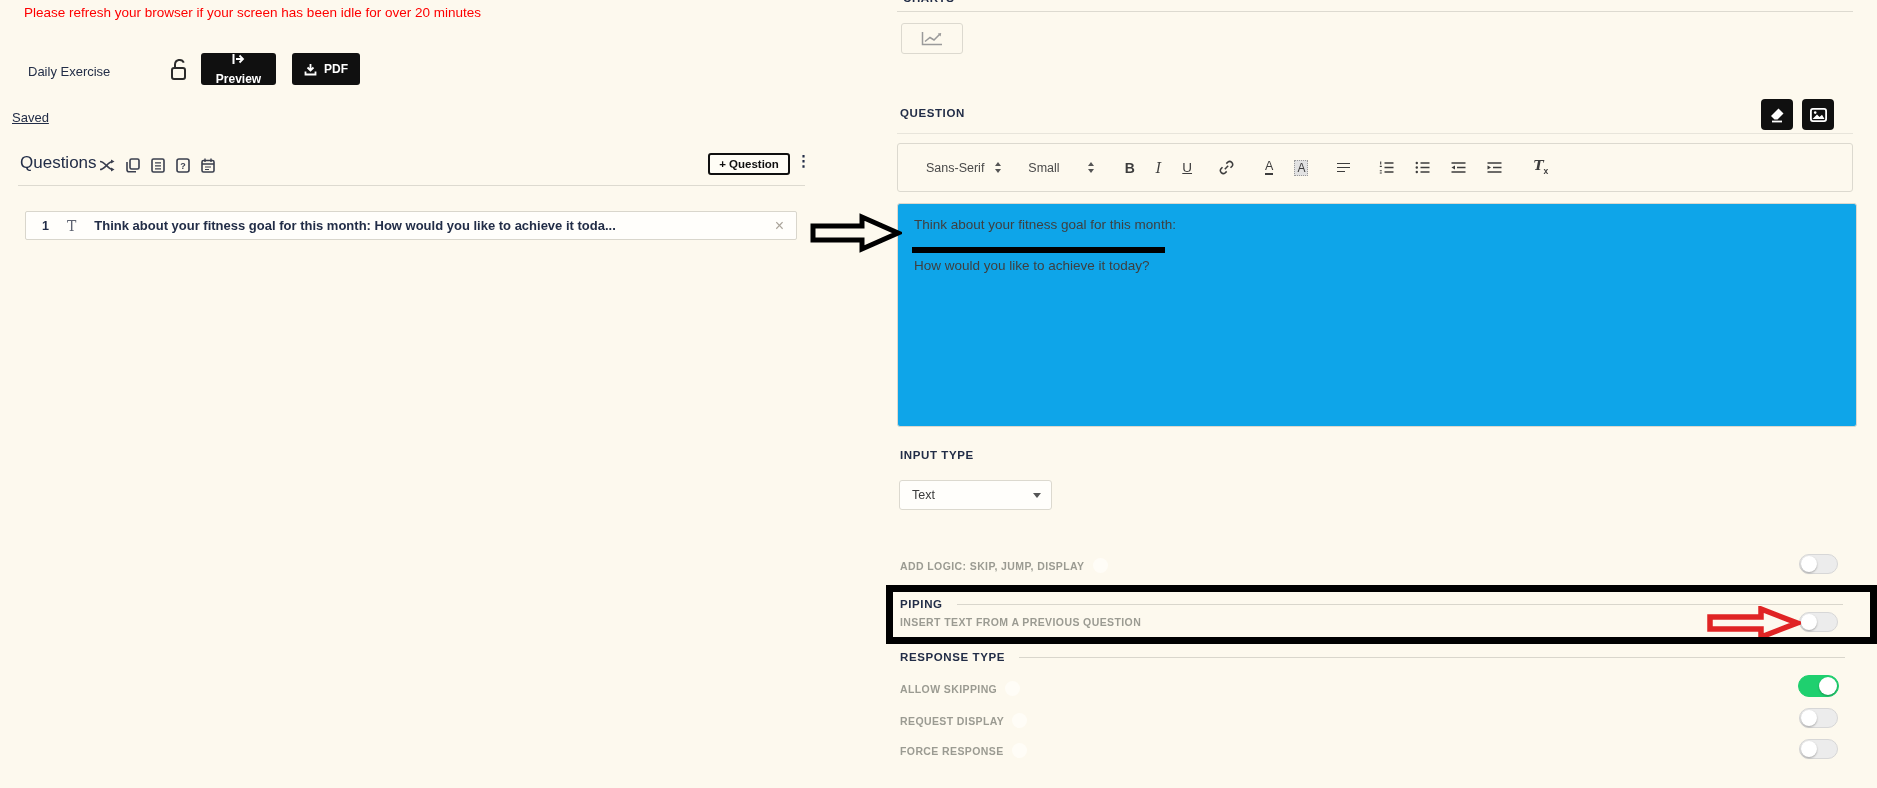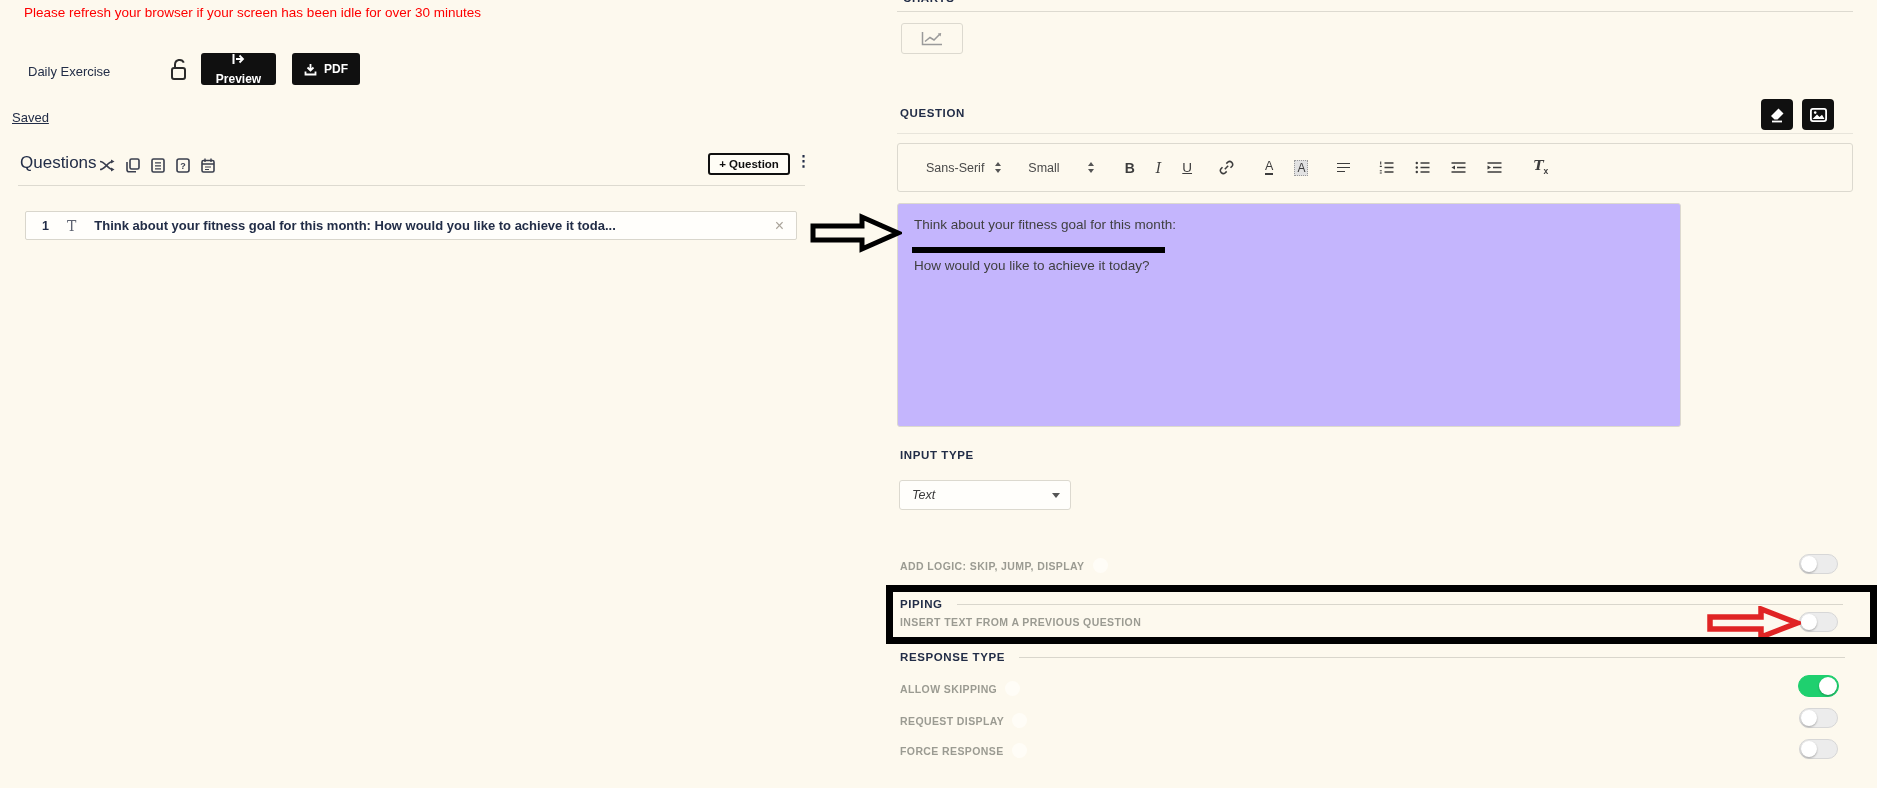--- a/index.html
+++ b/index.html
@@ -46,43 +46,43 @@
   .updown .up{border-bottom:4.5px solid #555;}
   .updown .dn{border-top:4.5px solid #555;}
   .tb.b{font-weight:bold;font-size:14px;}
   .tb.i{font-family:"DejaVu Serif",serif;font-style:italic;font-size:14px;}
   .tb.u{text-decoration:underline;}
   .tb.colA{border-bottom:2px solid #3d3d3d;padding-bottom:1px;font-size:12.5px;}
   .tb.hlA{background:#e2e2e2;border:1px dotted #9a9a9a;padding:1px 2px;font-size:12px;}
   .align-ic i{display:block;height:1.6px;background:#3d3d3d;margin:2.6px 0;}
   .tb.tx i{font-family:"DejaVu Serif",serif;font-style:italic;font-size:13.5px;font-weight:bold;}
   .tb.tx sub{font-size:8.5px;font-weight:bold;}
-  .editor{left:897px;top:203px;width:784px;height:224px;background:#c4b5fd;cursor:text;}
+  .editor{left:897px;top:203px;width:960px;height:224px;background:#0ea5e9;cursor:text;}
   .ed-line{position:absolute;left:16px;font-size:13.5px;color:#3f3f3f;}
-  .select{left:899px;top:480px;width:172px;height:30px;background:#fffefb;display:flex;align-items:center;
-          cursor:pointer;font-style:italic;}
+  .select{left:899px;top:480px;width:153px;height:30px;background:#fffefb;display:flex;align-items:center;
+          cursor:pointer;}
   .select .val{margin-left:12px;font-size:12.5px;color:#3b3b3b;}
   .select .caret{margin-left:auto;margin-right:10px;width:0;height:0;border-left:4px solid transparent;
                  border-right:4px solid transparent;border-top:5px solid #555;}
   .toggle{position:absolute;width:39px;height:20px;border-radius:10px;background:#ececec;
           border:1px solid #d7d7d7;cursor:pointer;box-sizing:border-box;}
   .toggle .knob{position:absolute;left:1px;top:1px;width:16px;height:16px;border-radius:50%;
                 background:#fff;box-shadow:0 1px 2px rgba(0,0,0,.3);}
   .toggle.on{width:41px;height:22px;border-radius:11px;background:#1fd06f;border-color:#1fd06f;}
   .toggle.on .knob{left:auto;right:1px;width:18px;height:18px;}
   
   .anno-line{left:912px;top:247px;width:253px;height:6px;background:#000;}
   .anno-rect{left:886px;top:585px;width:991px;height:59px;border:7px solid #000;box-sizing:border-box;}
 </style>
 </head>
 <body>
 
 <div class="screen">
 
-  <div class="abs notice">Please refresh your browser if your screen has been idle for over 30 minutes</div>
+  <div class="abs notice">Please refresh your browser if your screen has been idle for over 20 minutes</div>
 
   <div class="abs survey-title">Daily Exercise</div>
 
   <span class="abs" style="left:170px;top:56px;line-height:0;">
     <svg width="20" height="27" viewBox="0 0 20 27">
       <rect x="2" y="12" width="13" height="11" rx="2" fill="none" stroke="#2b2b2b" stroke-width="2"></rect>
       <path d="M5 12 V8.5 a4.6 4.6 0 0 1 8.8 -1.8" fill="none" stroke="#2b2b2b" stroke-width="2"></path>
     </svg>
   </span>
 

